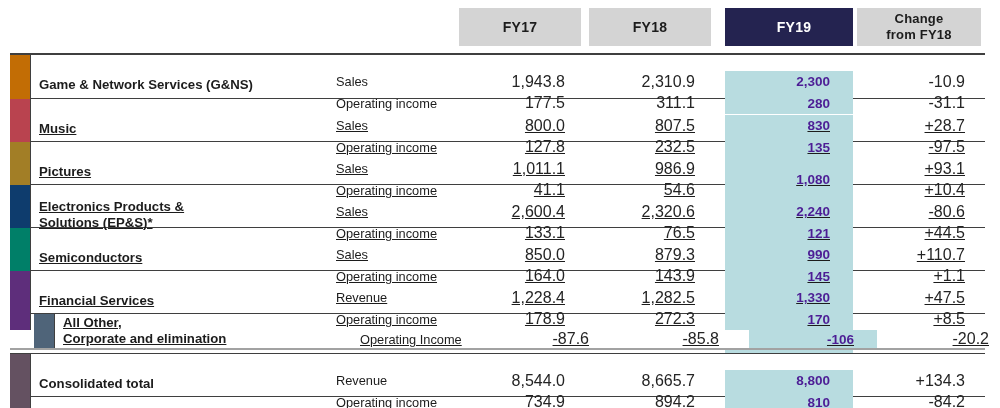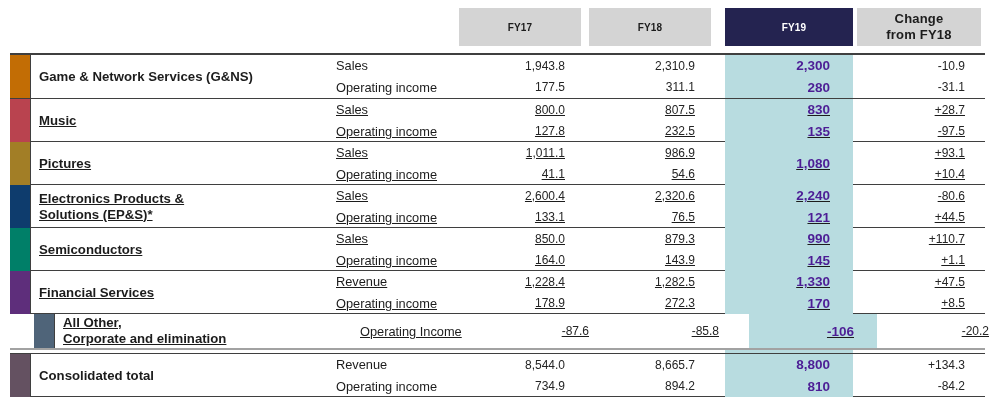--- a/index.html
+++ b/index.html
@@ -15,48 +15,48 @@
   body{
     width:1000px;height:408px;background:#ffffff;overflow:hidden;
     font-family:"Liberation Sans", sans-serif;color:var(--txt);
   }
   .page{width:975px;margin:8px 0 0 10px;}
   
   .header-row{display:grid;grid-template-columns:var(--cols);}
   .hcell{min-width:0;}
   .hbox{
     height:38px;display:flex;align-items:center;justify-content:center;
-    background:var(--hdr-gray);font-weight:bold;font-size:10px;margin:0 4px;
+    background:var(--hdr-gray);font-weight:bold;font-size:14px;margin:0 4px;
     letter-spacing:0.2px;
   }
   .hbox.navy{background:var(--navy);color:#ffffff;margin-left:0;margin-right:0;padding-left:10px;}
   .hbox.change{font-size:13px;line-height:16px;text-align:center;white-space:pre-line;}
   
   #table-body{margin-top:7px;border-top:2px solid var(--line-dark);border-bottom:1.5px solid var(--line-dark);}
   .segment{display:grid;grid-template-columns:var(--cols);height:43px;}
   .segment + .segment{border-top:1.5px solid var(--line-dark);text-decoration:underline;}
   .segment.single{height:35px;padding-left:24px;}
   .segment.total{height:42px;}
   .bar{grid-column:1;height:100%;}
   .seg-label{
     grid-column:2;display:flex;align-items:center;padding-left:8px;
     border-left:1.5px solid var(--line-dark);
     font-weight:bold;font-size:13.2px;line-height:16px;white-space:pre-line;
   }
-  .col{display:flex;flex-direction:column;justify-content:center;min-width:0;}
+  .col{display:flex;flex-direction:column;justify-content:center;min-width:0;margin-top:16px;}
   .col .line{height:21.5px;display:flex;align-items:center;}
   .segment.single .col .line{height:auto;}
   .col-metric{grid-column:3;}
   .col-metric .line{justify-content:flex-start;padding-left:4px;font-size:12.8px;}
   .col-fy17{grid-column:4;}
   .col-fy18{grid-column:5;}
   .col-fy19{grid-column:7;background:var(--teal);}
   .col-change{grid-column:8;}
   .col-fy17 .line,.col-fy18 .line,.col-change .line{
-    justify-content:flex-end;padding-right:20px;font-size:12px;color:#242424;
+    justify-content:flex-end;padding-right:20px;font-size:16px;color:#242424;
   }
   .col-fy19 .line{justify-content:flex-end;padding-right:23px;font-size:13.5px;font-weight:bold;color:#4c1d95;}
   
   .gap-row{
     display:grid;grid-template-columns:var(--cols);height:6px;
     border-top:2px solid var(--line-gray);border-bottom:1.5px solid var(--line-dark);
   }
   .gap-row .g-fy19{grid-column:7;background:var(--teal);}
 </style>
 </head>

